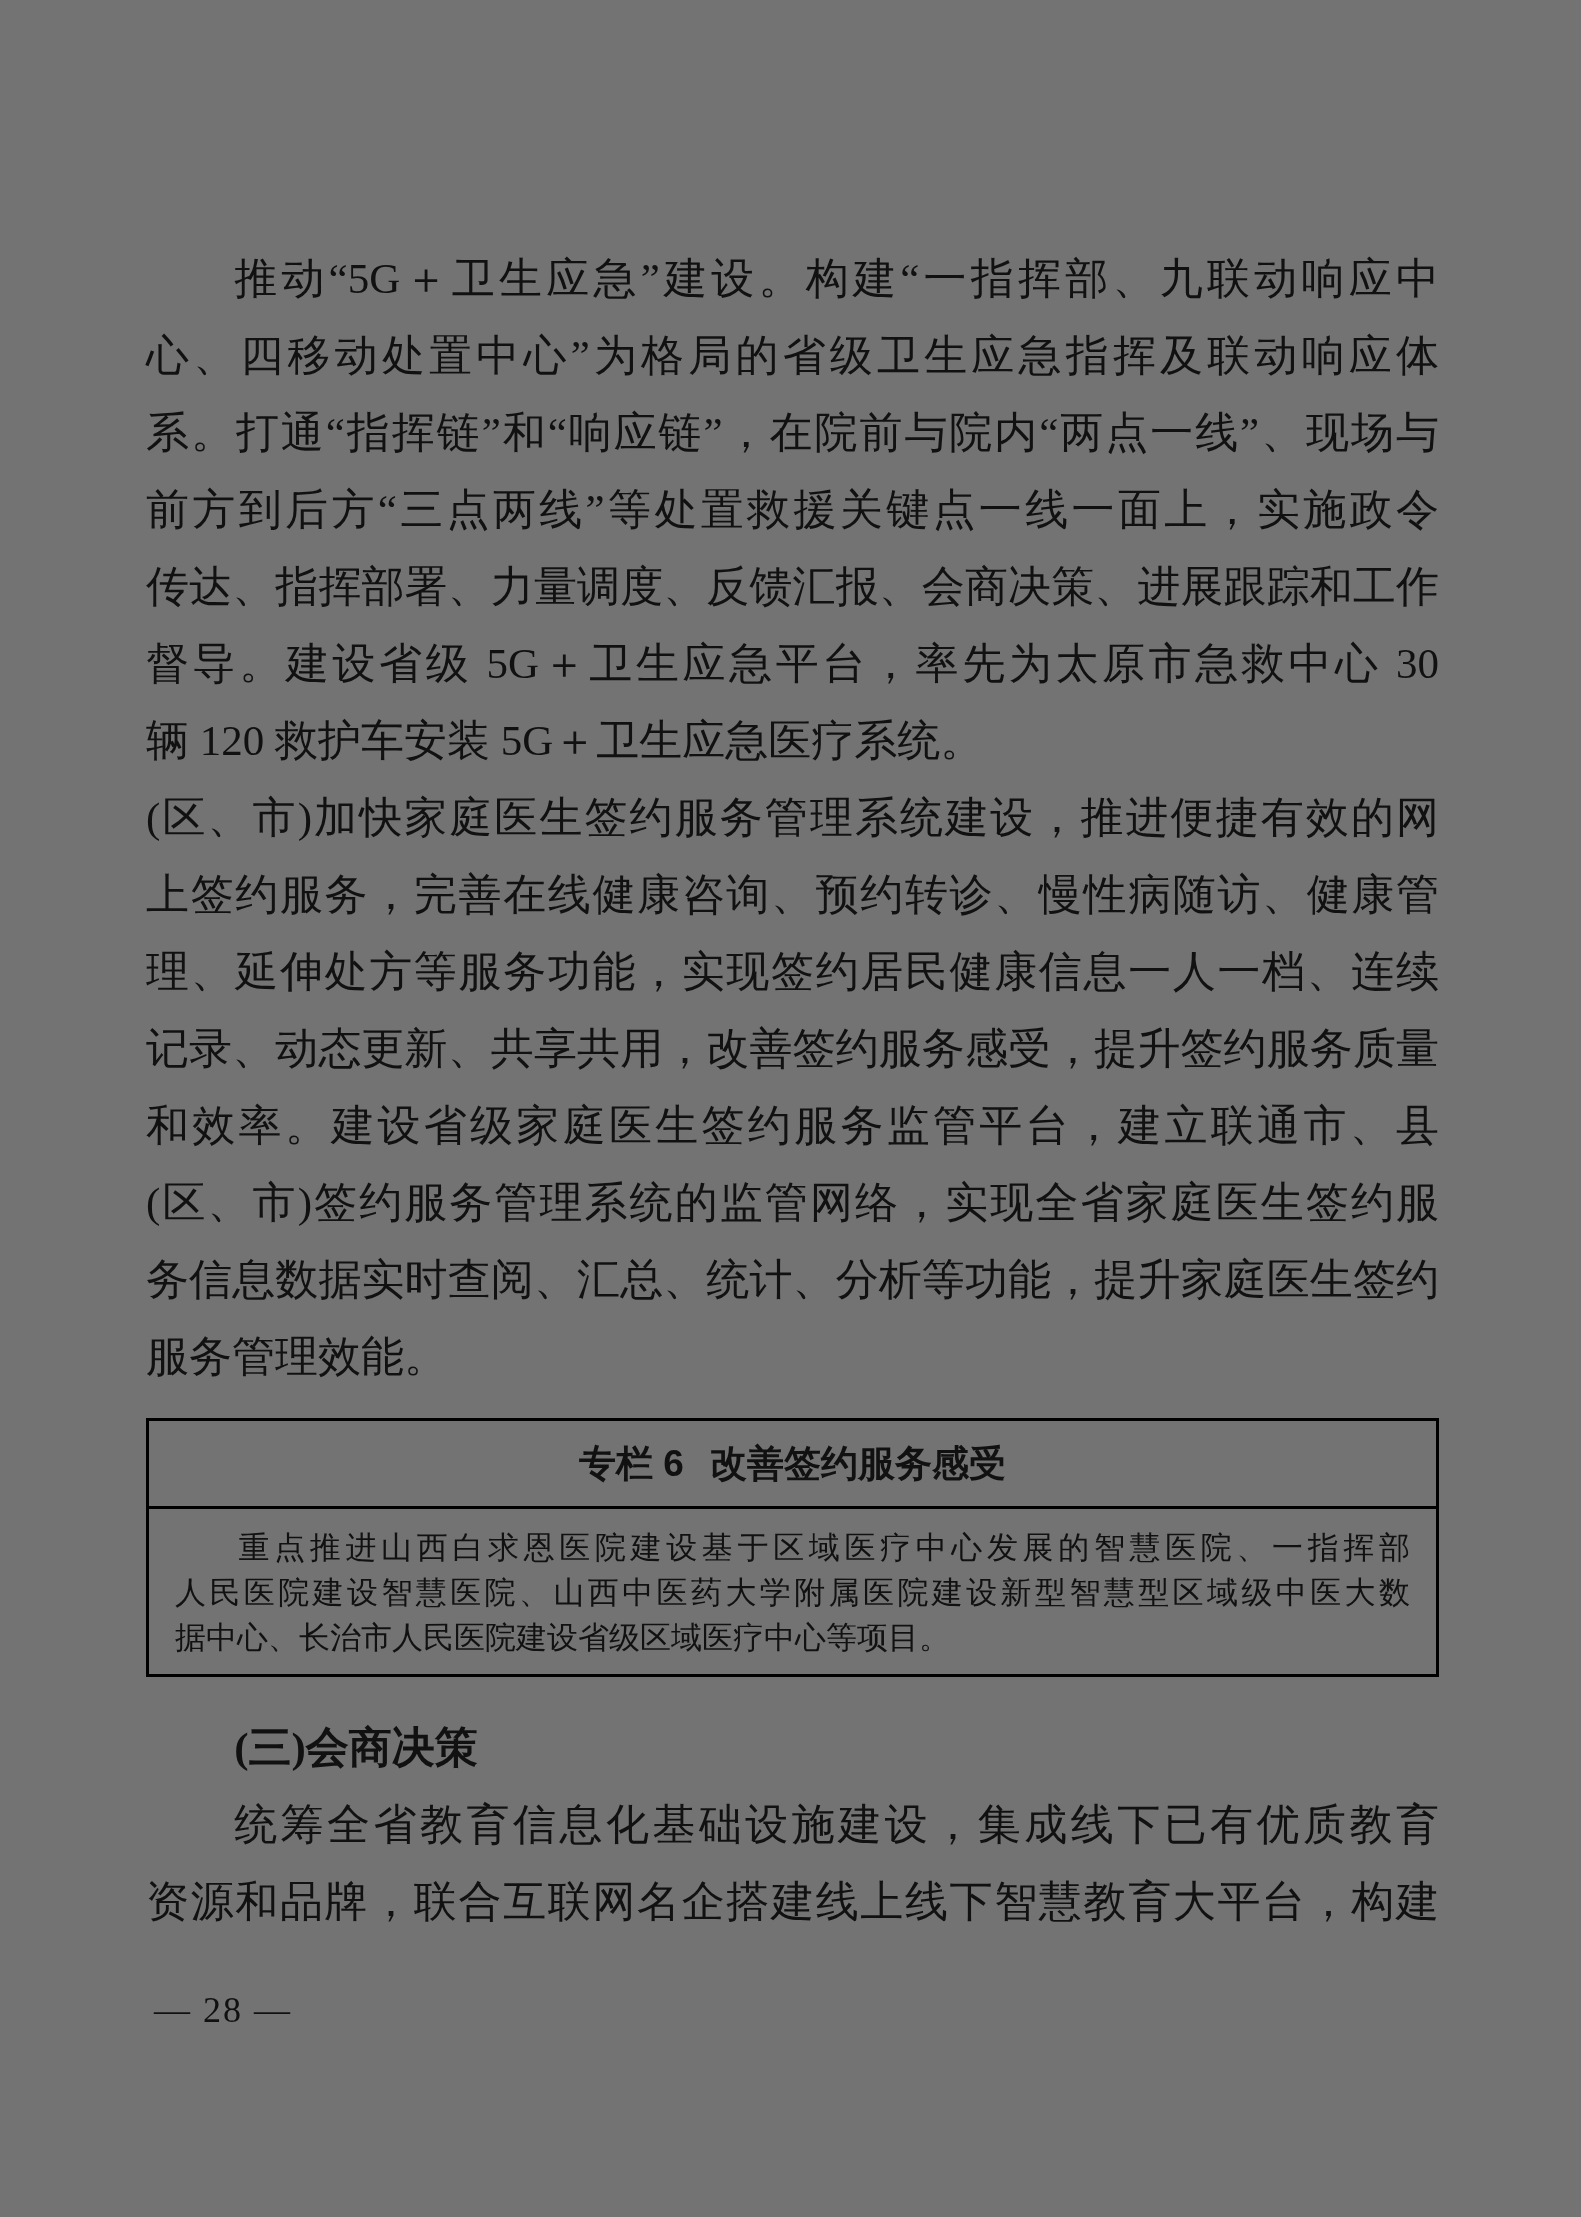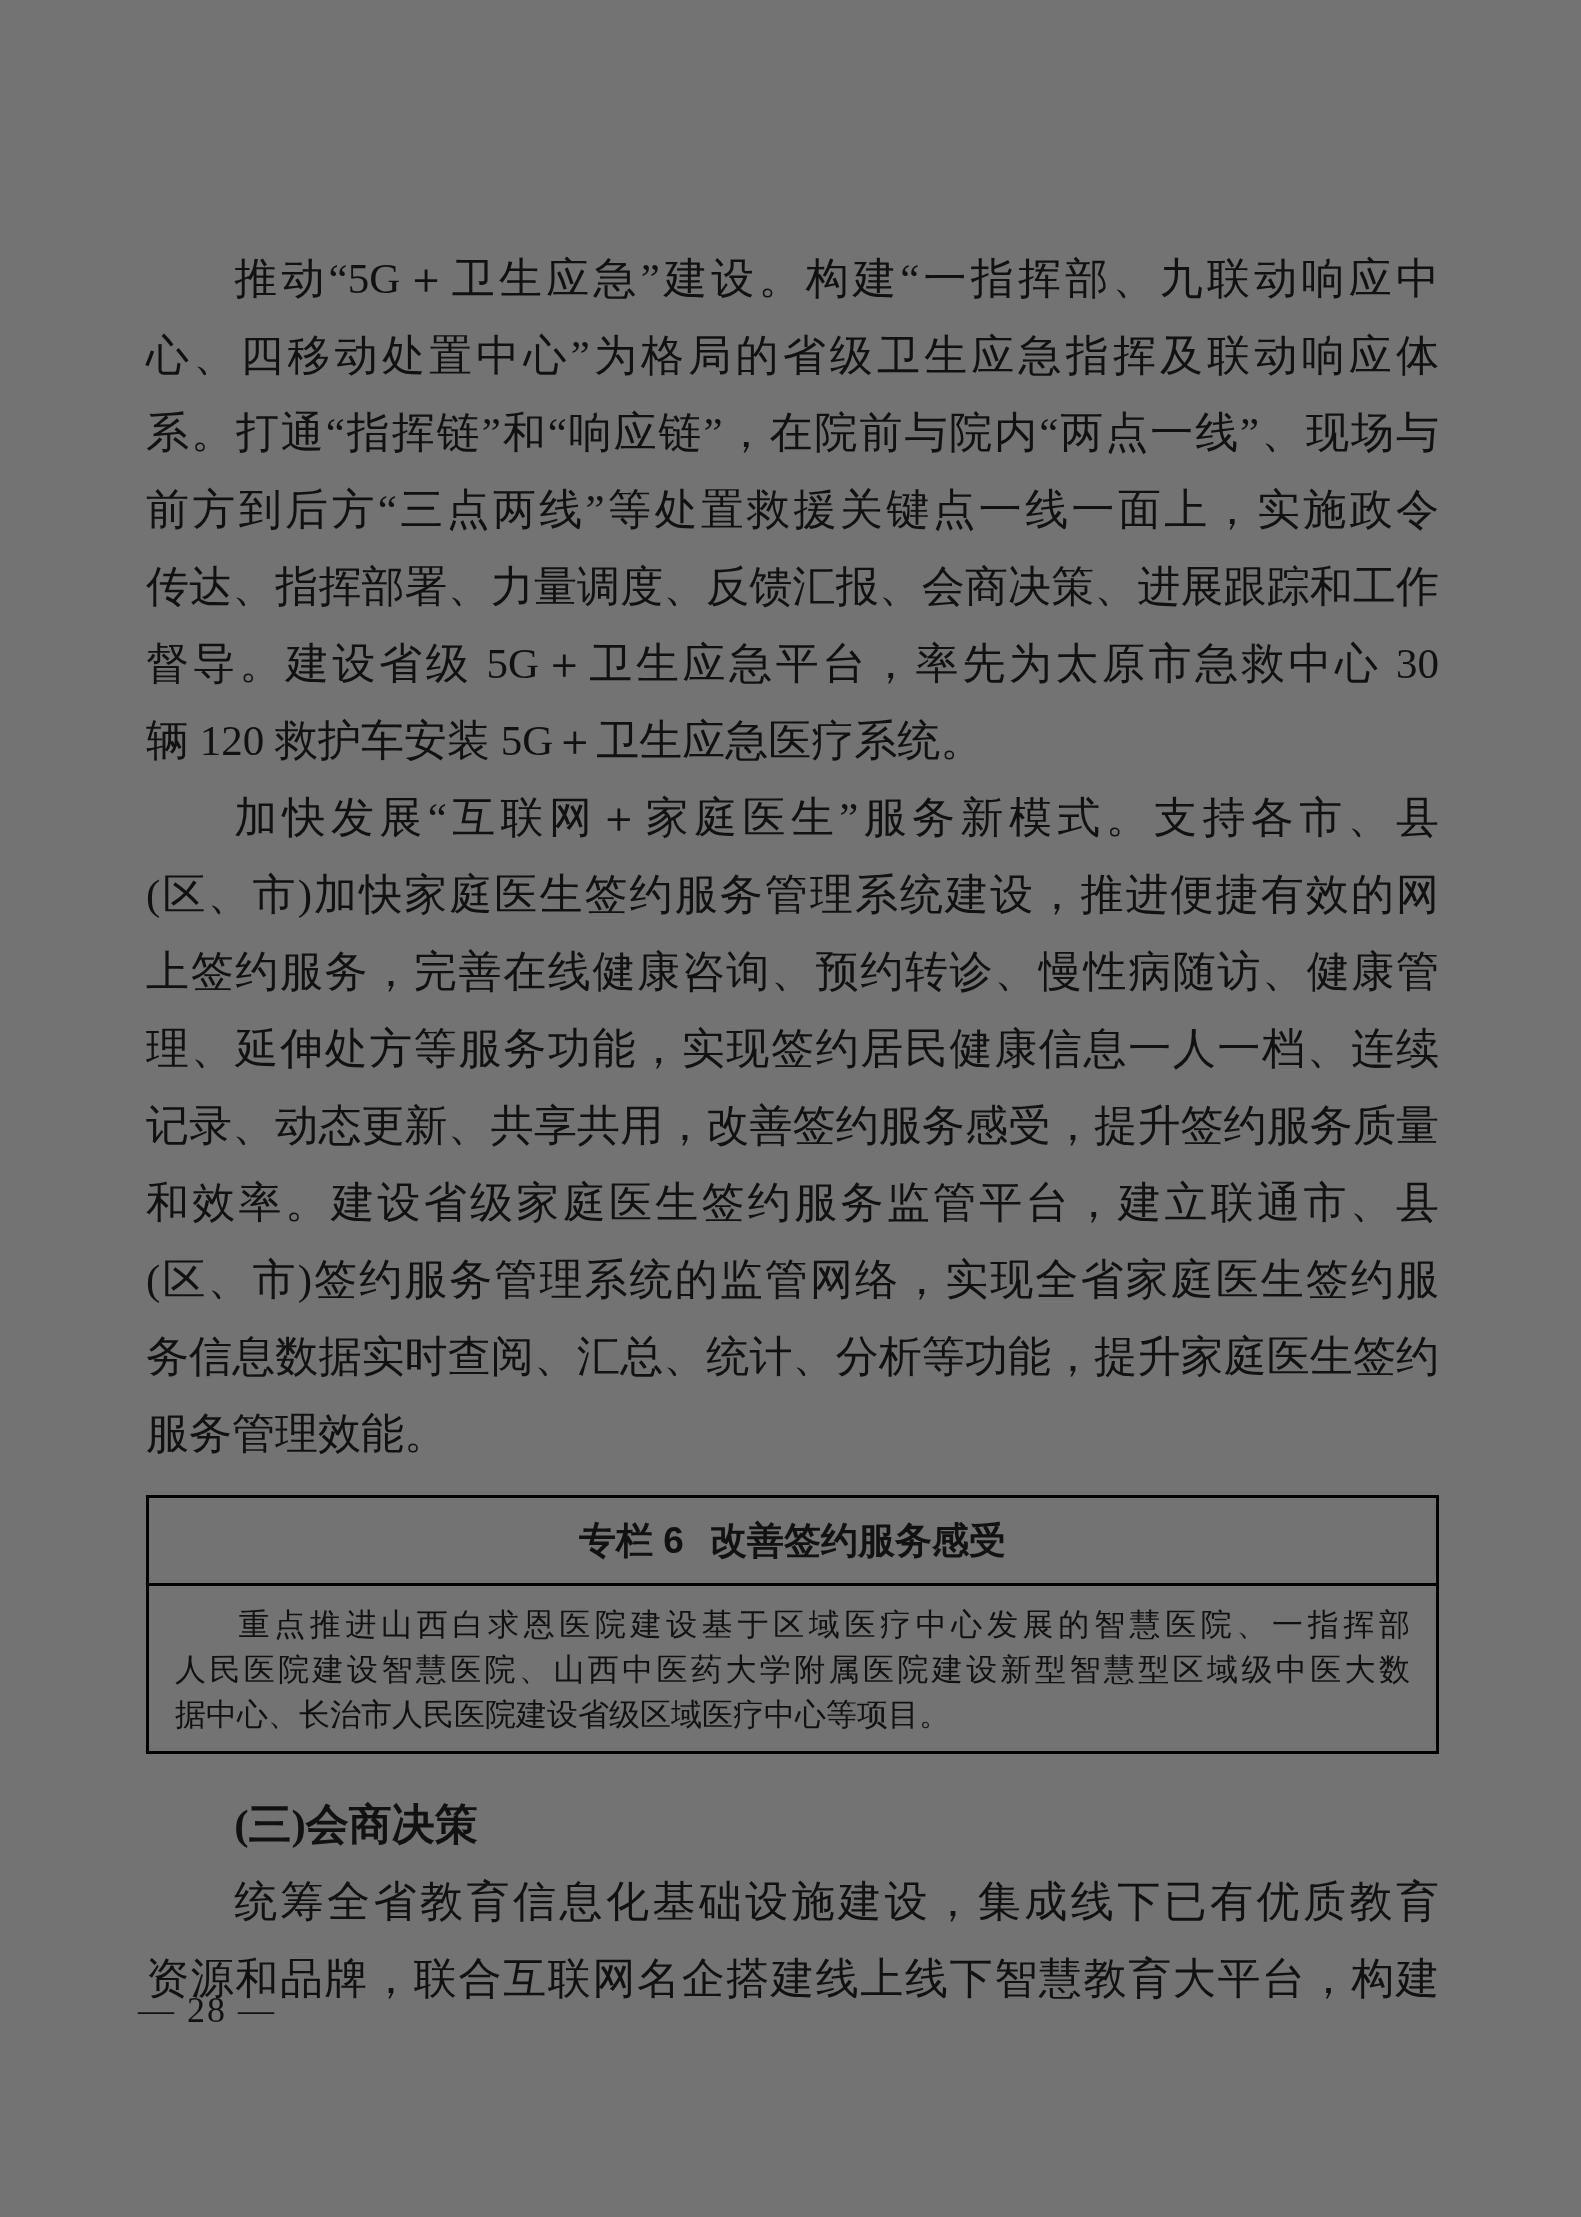--- a/index.html
+++ b/index.html
@@ -68,21 +68,21 @@
     font-size: 43px;
     line-height: 77px;
     height: 77px;
     font-weight: bold;
     text-indent: 2.05em;
     font-family: "Liberation Serif", "DejaVu Serif", serif;
   }
 
   .footer {
     position: absolute;
-    left: 138px;
+    left: 154px;
     top: 1988px;
     font-size: 36px;
     line-height: 44px;
     letter-spacing: 2px;
     color: #111111;
   }
 </style>
 </head>
 <body>
 
@@ -93,21 +93,20 @@
         <div class="tline first">推动“5G＋卫生应急”建设。构建“一指挥部、九联动响应中</div>
         <div class="tline">心、四移动处置中心”为格局的省级卫生应急指挥及联动响应体</div>
         <div class="tline">系。打通“指挥链”和“响应链”，在院前与院内“两点一线”、现场与</div>
         <div class="tline">前方到后方“三点两线”等处置救援关键点一线一面上，实施政令</div>
         <div class="tline">传达、指挥部署、力量调度、反馈汇报、会商决策、进展跟踪和工作</div>
         <div class="tline">督导。建设省级 5G＋卫生应急平台，率先为太原市急救中心 30</div>
         <div class="tline last">辆 120 救护车安装 5G＋卫生应急医疗系统。</div>
       </div>
 
     <div class="para">
-        <div class="tline first">加快发展“互联网＋家庭医生”服务新模式。支持各市、县</div>
         <div class="tline">(区、市)加快家庭医生签约服务管理系统建设，推进便捷有效的网</div>
         <div class="tline">上签约服务，完善在线健康咨询、预约转诊、慢性病随访、健康管</div>
         <div class="tline">理、延伸处方等服务功能，实现签约居民健康信息一人一档、连续</div>
         <div class="tline">记录、动态更新、共享共用，改善签约服务感受，提升签约服务质量</div>
         <div class="tline">和效率。建设省级家庭医生签约服务监管平台，建立联通市、县</div>
         <div class="tline">(区、市)签约服务管理系统的监管网络，实现全省家庭医生签约服</div>
         <div class="tline">务信息数据实时查阅、汇总、统计、分析等功能，提升家庭医生签约</div>
         <div class="tline last">服务管理效能。</div>
       </div>
 

